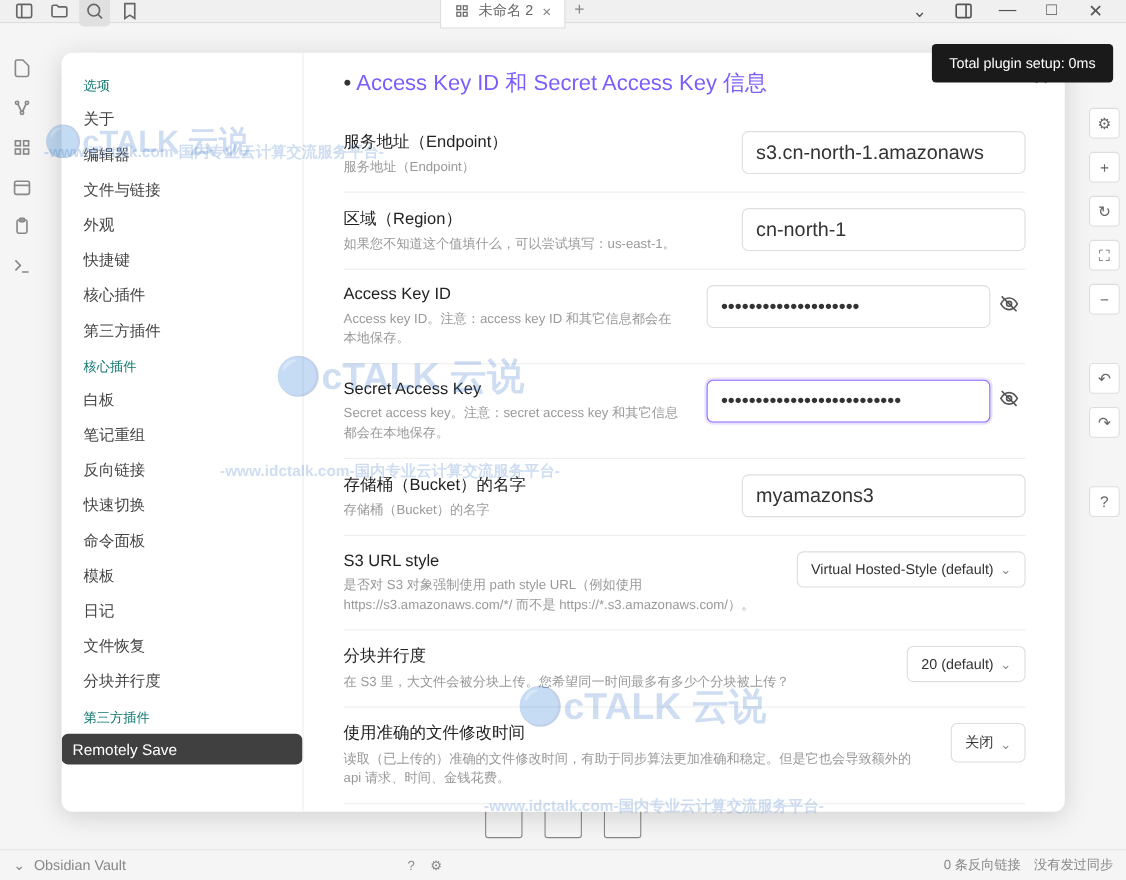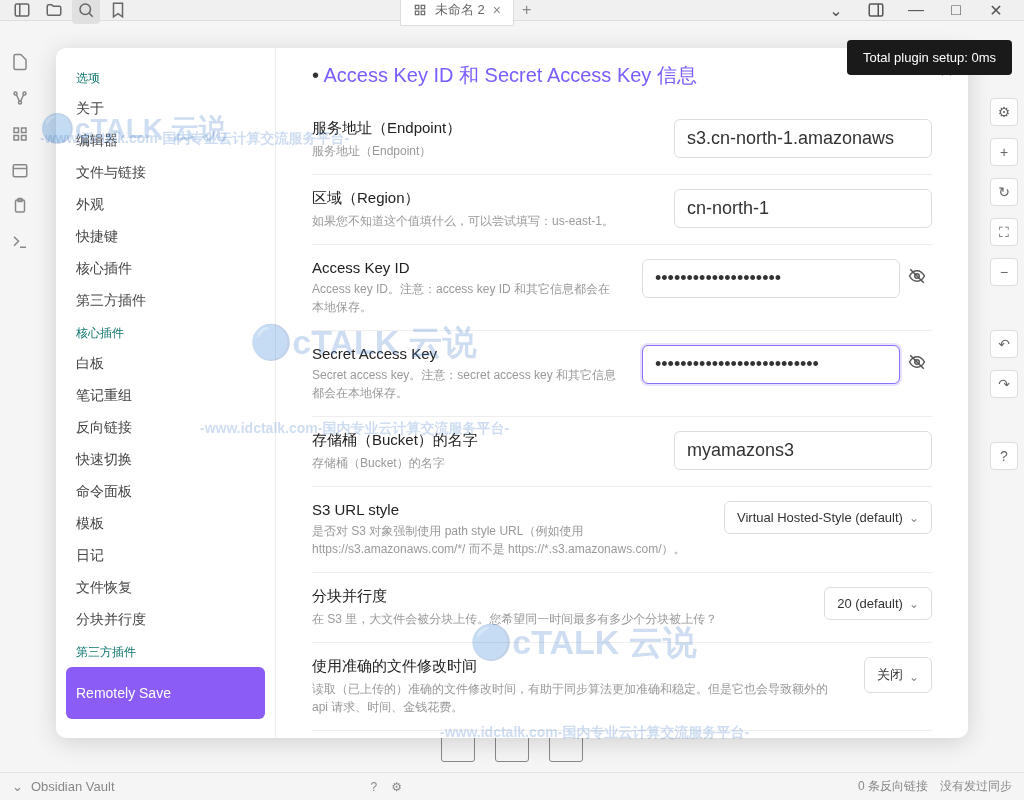--- a/index.html
+++ b/index.html
@@ -17,21 +17,21 @@
 .toast{position:absolute;top:40px;right:12px;background:#1a1a1a;color:#fff;padding:10px 16px;border-radius:4px;font-size:13px;z-index:100}
 .left-rail{position:absolute;left:0;top:38px;bottom:28px;width:40px;background:#f5f5f5;display:flex;flex-direction:column;align-items:center;padding-top:12px;gap:12px}
 .rail-icon{width:24px;height:24px;display:flex;align-items:center;justify-content:center;color:#888}
 .right-rail{position:absolute;right:0;top:38px;bottom:28px;width:40px;background:#f5f5f5;display:flex;flex-direction:column;align-items:center;padding-top:60px;gap:12px}
 .rr-btn{width:28px;height:28px;border:1px solid #ddd;border-radius:4px;display:flex;align-items:center;justify-content:center;color:#666;font-size:14px;background:#fff}
 .modal{position:absolute;left:56px;top:48px;right:56px;bottom:62px;background:#fff;border-radius:10px;box-shadow:0 4px 24px rgba(0,0,0,.15);display:flex;overflow:hidden;z-index:50}
 .modal-close{position:absolute;top:12px;right:14px;color:#888;font-size:18px;z-index:60;cursor:pointer}
 .m-sidebar{width:220px;border-right:1px solid #eee;padding:14px 0;overflow-y:auto}
 .m-sb-head{font-size:12px;color:#0f766e;padding:8px 20px 6px}
 .m-sb-item{font-size:14px;padding:7px 20px;color:#444;cursor:pointer}
-.m-sb-item.selected{background:#8b5cf6;color:#fff;margin:0 10px;border-radius:6px;padding:18px 10px}
+.m-sb-item.selected{background:#404040;color:#fff;margin:0 0;border-radius:6px;padding:6px 10px}
 .m-content{flex:1;padding:10px 36px 20px;overflow-y:auto}
 .link{color:#7b5cff;font-size:20px;padding:4px 0 16px;display:block}
 .link::before{content:"• ";color:#333}
 .row{display:flex;align-items:flex-start;justify-content:space-between;padding:14px 0;border-top:1px solid #eee;gap:20px}
 .row:first-of-type{border-top:none}
 .row-l{flex:1}
 .row-title{font-size:15px;color:#222;margin-bottom:4px}
 .row-desc{font-size:12px;color:#999;line-height:1.5}
 .row-r{display:flex;align-items:center;gap:8px}
 .inp{border:1px solid #ddd;border-radius:6px;padding:8px 12px;font-size:18px;min-width:170px;color:#333}

